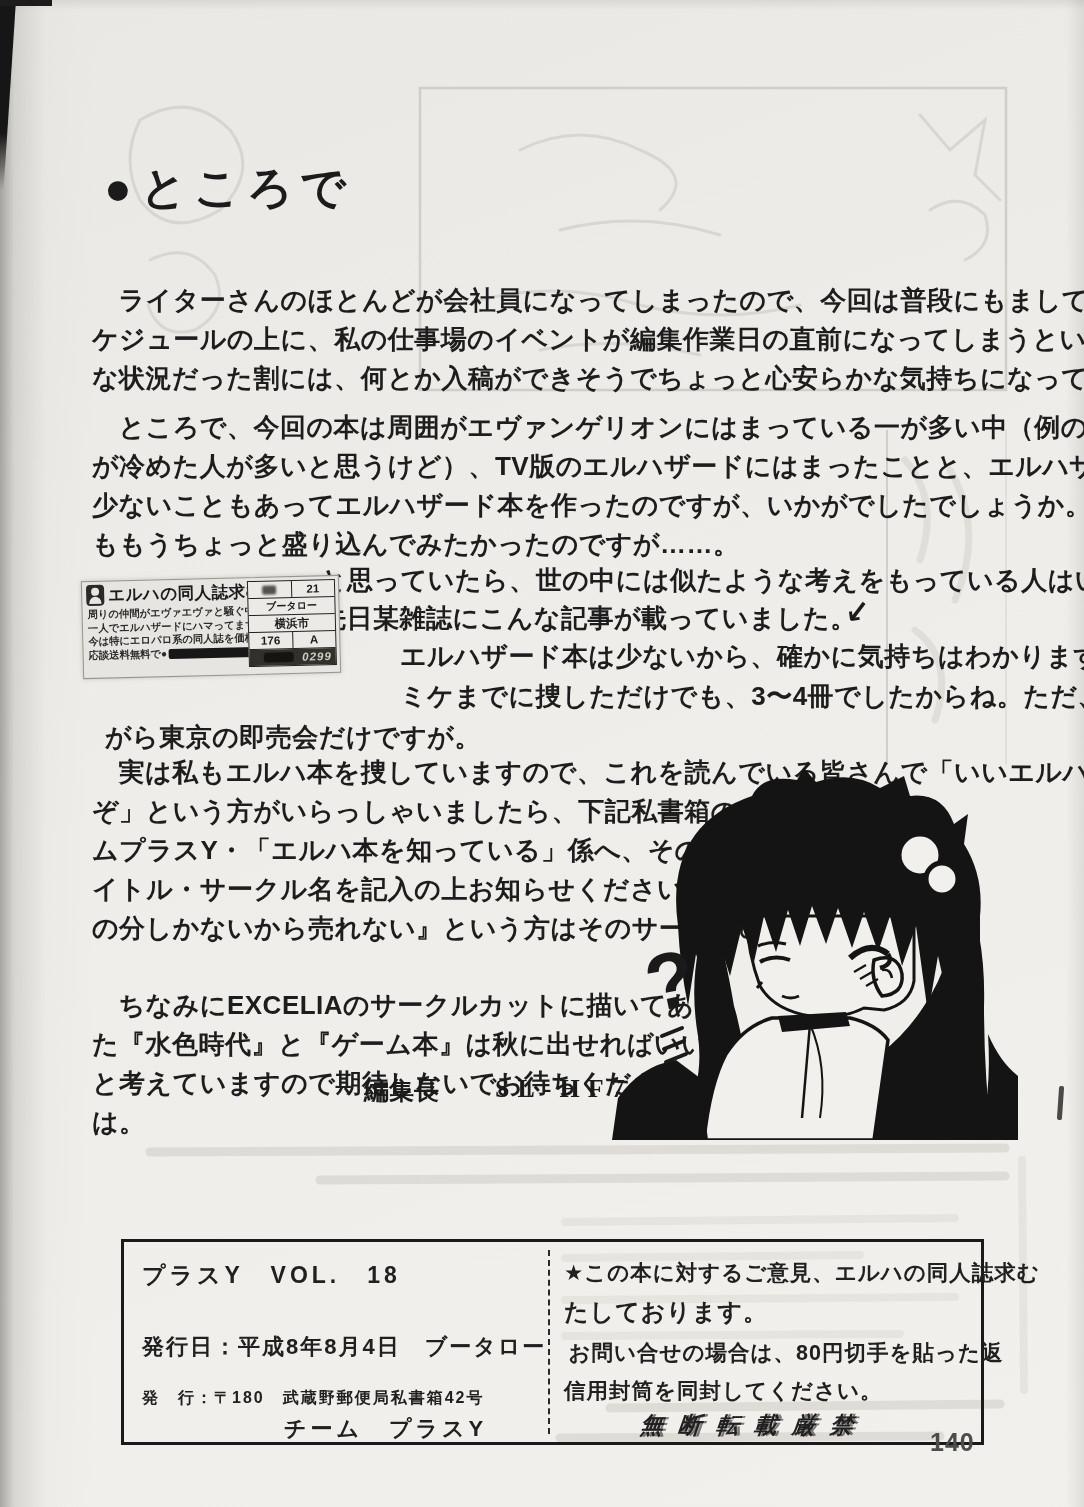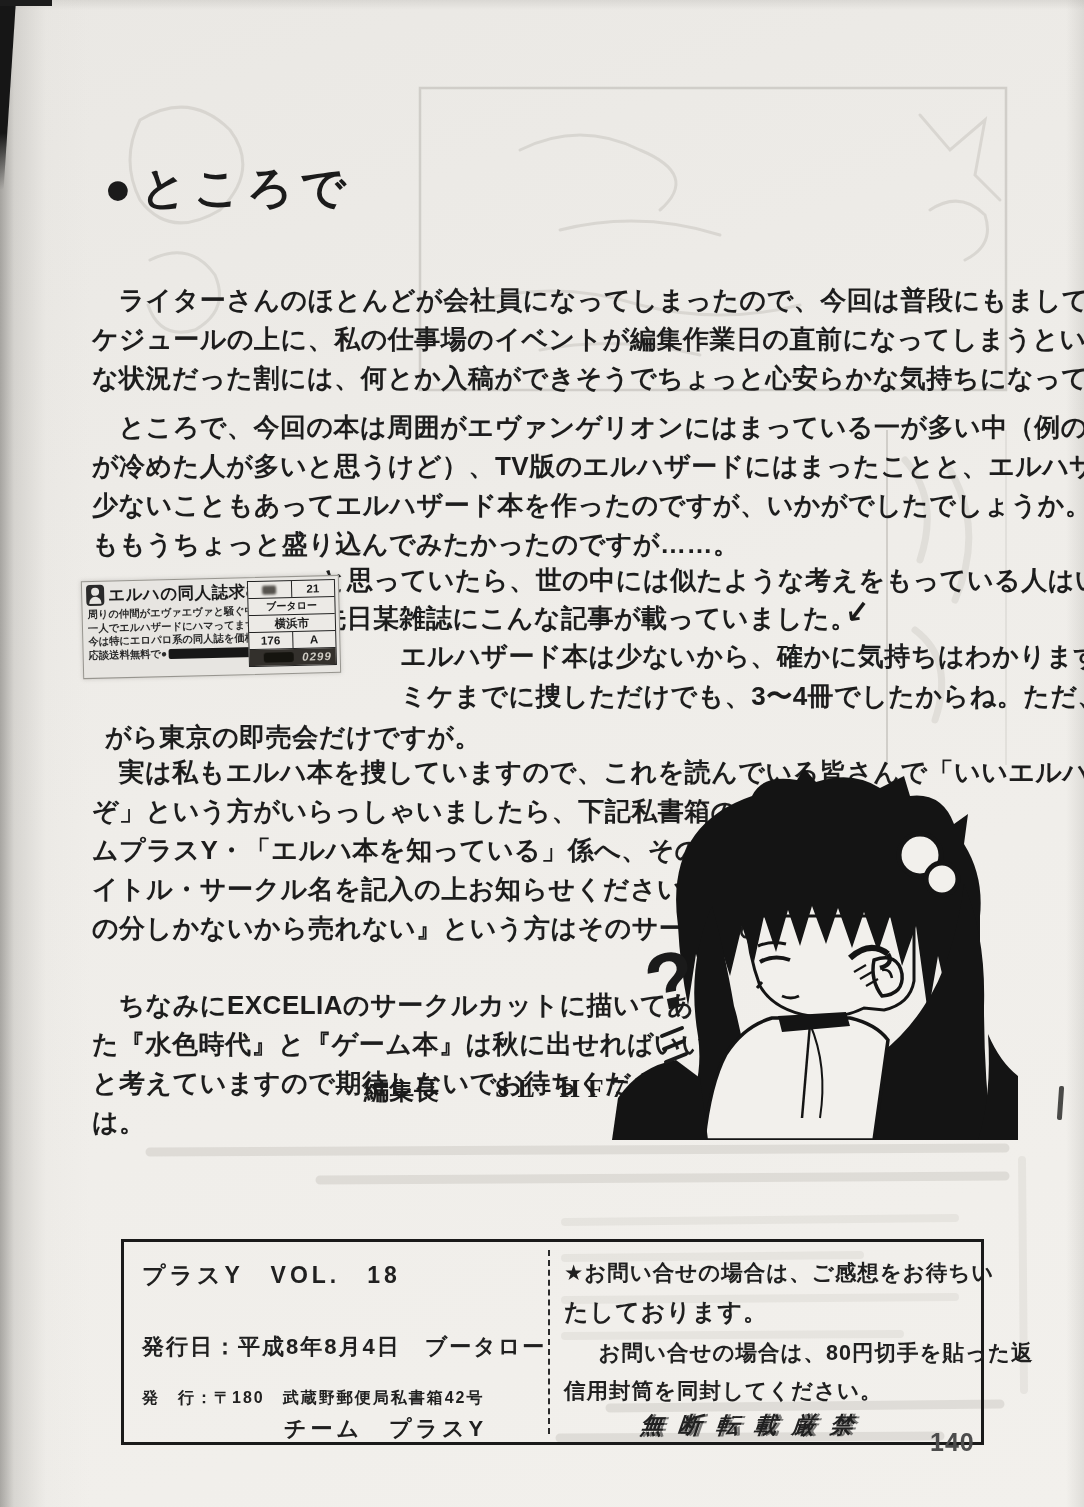--- a/index.html
+++ b/index.html
@@ -43,21 +43,21 @@
   
   .colophon{position:absolute;left:121px;top:1191px;width:857px;height:200px;border:3px solid #1a1a1a;margin-top:48px;}
   .colophon .c-line{position:absolute;white-space:nowrap;font-weight:700;color:#202020;}
   .series{left:18px;top:18px;font-size:23px;letter-spacing:4px;}
   .c-date{left:18px;top:90px;font-size:22px;letter-spacing:2px;}
   .c-pub1{left:18px;top:146px;font-size:16px;letter-spacing:2px;}
   .c-pub2{left:160px;top:172px;font-size:22px;letter-spacing:4px;}
   .divider{position:absolute;left:424px;top:8px;bottom:8px;border-left:2.5px dashed #2a2a2a;}
   .n0{left:440px;top:16px;font-size:21.5px;letter-spacing:1px;}
   .n1{left:440px;top:54px;font-size:24px;letter-spacing:1px;}
-  .n2{left:452px;top:96px;font-size:21.5px;letter-spacing:1px;}
+  .n2{left:422px;top:96px;font-size:21.5px;letter-spacing:1px;}
   .n3{left:440px;top:134px;font-size:21.5px;letter-spacing:1px;}
   .rights{left:516px;top:168px;font-size:23px;letter-spacing:15px;color:#3b3b3b;font-style:italic;
           transform:skewX(-6deg);text-shadow:3px 0 0 rgba(45,45,45,.6);}
   .pageno{position:absolute;left:930px;top:1428px;font-size:25px;color:#4c4c4c;letter-spacing:1px;font-weight:600;}
 
   .corner-tl{position:absolute;left:0;top:0;width:16px;height:190px;background:linear-gradient(to bottom,#161616 0%,#161616 70%,rgba(22,22,22,0) 100%);clip-path:polygon(0 0,100% 0,22% 100%,0 100%);}
   .edge-top{position:absolute;left:0;top:0;width:52px;height:6px;background:#1c1c1c;}
   .ink-mark{position:absolute;left:1058px;top:1086px;width:5px;height:34px;background:#4a4a48;transform:rotate(4deg);border-radius:2px;}
 
   .bleed{position:absolute;left:0;top:0;z-index:0;}
@@ -222,21 +222,21 @@
         <line x1="74" y1="288" x2="54" y2="296"></line>
       </g>
     </svg>
 
     <div class="colophon">
       <div class="c-line series">プラスY　VOL.　18</div>
       <div class="c-line c-date">発行日：平成8年8月4日　ブータロー</div>
       <div class="c-line c-pub1">発　行：〒180　武蔵野郵便局私書箱42号</div>
       <div class="c-line c-pub2">チーム　プラスY</div>
       <div class="divider"></div>
-      <div class="c-line n0">★お問い合せの場合は、ご感想をお待ちい</div>
+      <div class="c-line n0">★この本に対するご意見、エルハの同人誌求む</div>
       <div class="c-line n1">たしております。</div>
       <div class="c-line n2">　お問い合せの場合は、80円切手を貼った返</div>
       <div class="c-line n3">信用封筒を同封してください。</div>
       <div class="c-line rights">無断転載厳禁</div>
     </div>
 
     <div class="pageno">140</div>
 
   </div>
 </div>

